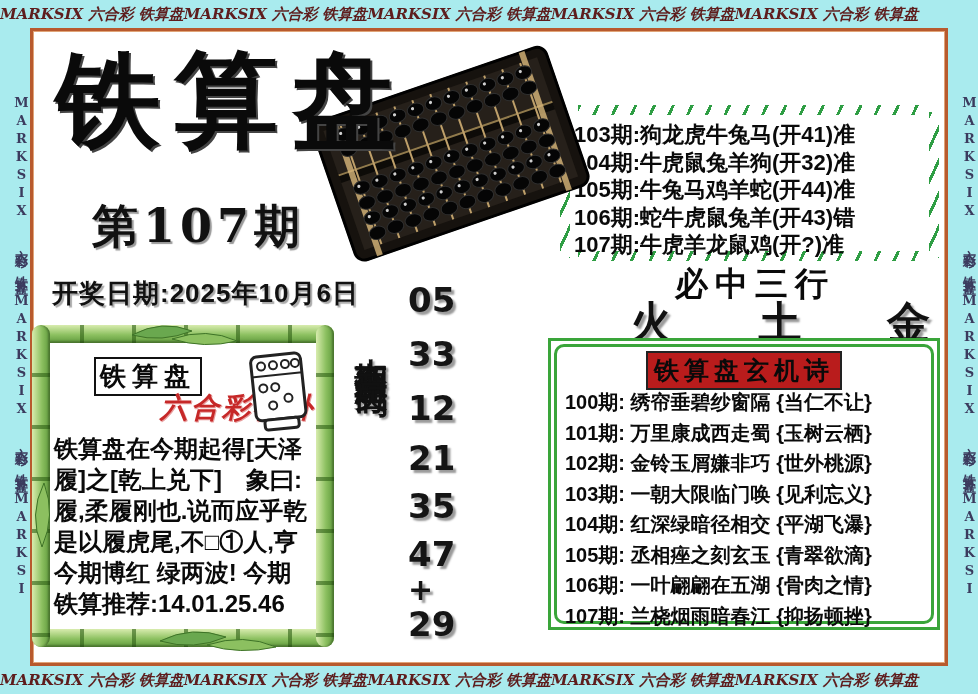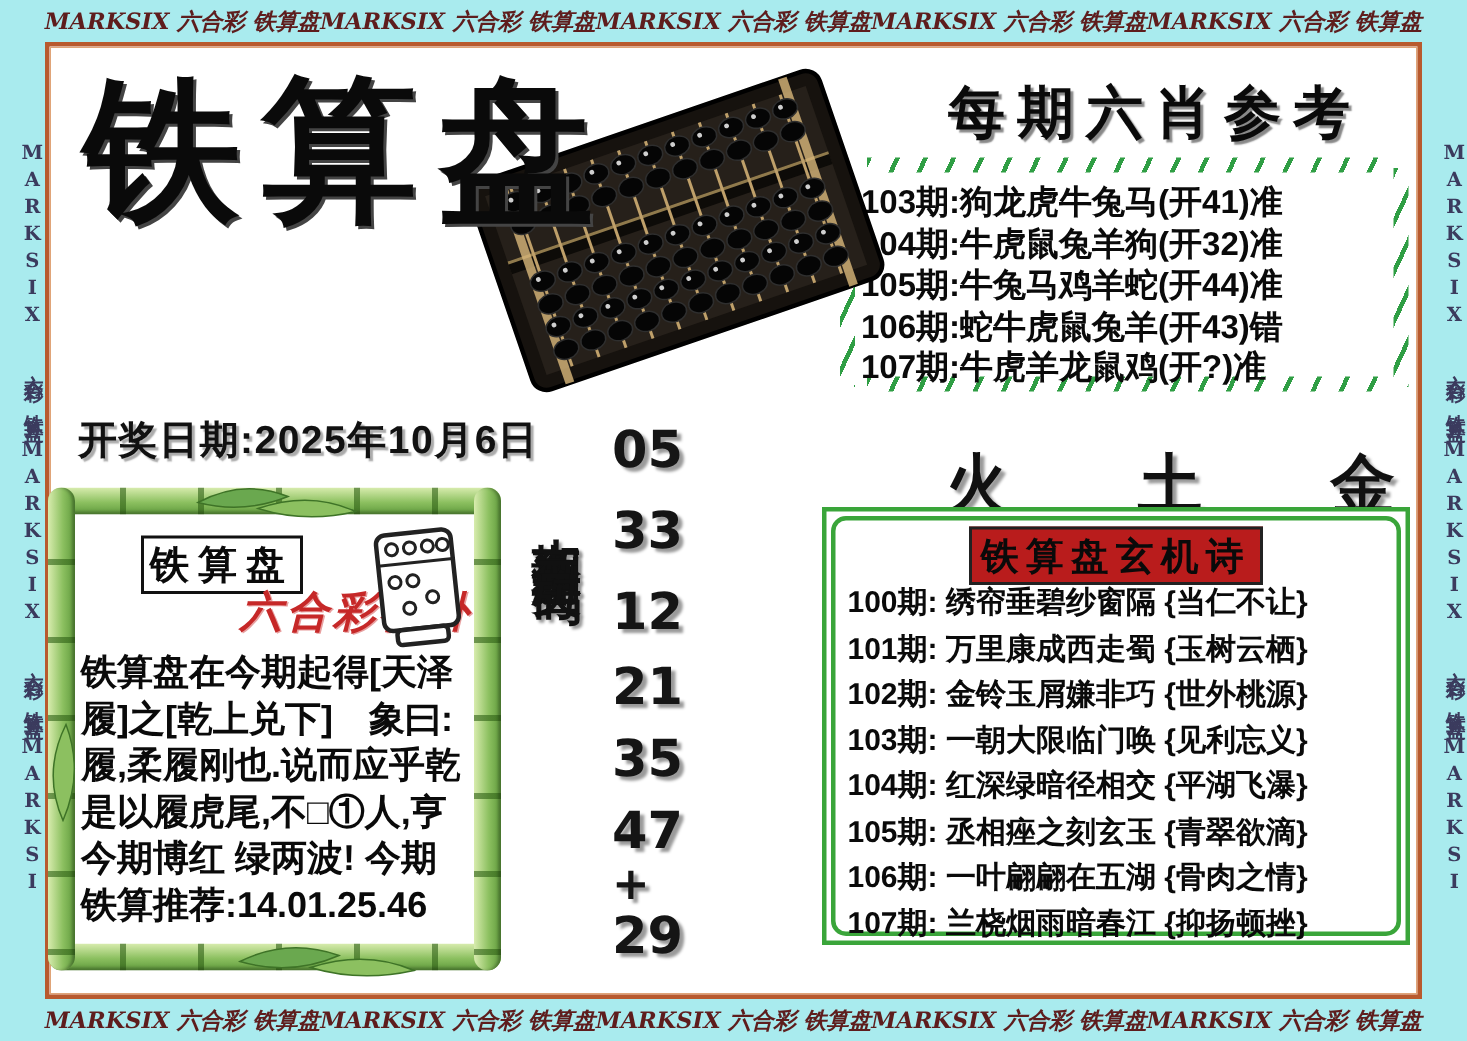--- a/index.html
+++ b/index.html
@@ -4,21 +4,21 @@
 <style>
   html,body{margin:0;padding:0;}
   #poster{
     position:relative; width:978px; height:694px; overflow:hidden;
     background:#a9ebee;
     font-family:"Liberation Sans", sans-serif;
   }
   
   .hbar{
     position:absolute; left:0; width:978px; height:28px;
-    display:flex; align-items:center; justify-content:center;
+    display:flex; align-items:center; justify-content:flex-start;
     color:#5e1d1d; font-family:"DejaVu Serif", serif;
     font-style:italic; font-weight:bold; font-size:15px; white-space:nowrap;
   }
   .hbar.top{top:0;} .hbar.bottom{top:666px;}
   .vbar{
     position:absolute; top:28px; width:30px; height:638px;
     writing-mode:vertical-rl; text-orientation:upright;
     color:#3b3b5e; font-weight:bold; font-size:13px; letter-spacing:3px;
     overflow:hidden; text-align:center;
     font-family:"DejaVu Serif", serif;
@@ -165,20 +165,21 @@
     <span>MARKSIX 六合彩 铁算盘</span>
     <span>MARKSIX 六合彩 铁算盘</span>
     <span>MARKSIX 六合彩 铁算盘</span>
   </div>
   <div class="vbar left">MARKSIX 六合彩 铁算盘 MARKSIX 六合彩 铁算盘 MARKSI</div>
   <div class="vbar right">MARKSIX 六合彩 铁算盘 MARKSIX 六合彩 铁算盘 MARKSI</div>
 
   <div class="page"></div>
 
   <div class="main-title">铁算盘</div>
+  <div class="issue">第107期</div>
   <div class="draw-date">开奖日期:2025年10月6日</div>
 
   <div class="abacus-wrap">
     <svg width="250" height="150" viewBox="0 0 250 150">
       <rect x="2" y="2" width="246" height="146" rx="10" fill="#16120e" stroke="#000" stroke-width="3"></rect>
       <rect x="12" y="12" width="226" height="126" fill="#26201a"></rect>
       <rect x="12" y="58" width="226" height="9" fill="#0d0b08"></rect>
       <rect x="12" y="58" width="226" height="2" fill="#c9a96a" opacity=".7"></rect>
       <rect x="22" y="2" width="6" height="146" fill="#d9b87a" opacity=".8"></rect>
       <rect x="222" y="2" width="6" height="146" fill="#d9b87a" opacity=".8"></rect>
@@ -213,33 +214,33 @@
   <div class="vlabel">本期预测开奖号码</div>
   <div class="num" style="top:280px;">05</div>
   <div class="num" style="top:334px;">33</div>
   <div class="num" style="top:388px;">12</div>
   <div class="num" style="top:438px;">21</div>
   <div class="num" style="top:486px;">35</div>
   <div class="num" style="top:534px;">47</div>
   <div class="num" style="top:572px; font-size:30px;">+</div>
   <div class="num" style="top:604px;">29</div>
 
-  <div class="sx-title">每期六肖参考</div>
   <div class="dash-h" style="left:578px; top:105px; width:348px;"></div>
   <div class="dash-h" style="left:578px; top:251px; width:348px;"></div>
   <div class="dash-v" style="left:560px; top:112px; height:146px;"></div>
   <div class="dash-v" style="left:929px; top:112px; height:146px;"></div>
   <div class="sx-rows">
     <div>103期:狗龙虎牛兔马(开41)准</div>
     <div>104期:牛虎鼠兔羊狗(开32)准</div>
     <div>105期:牛兔马鸡羊蛇(开44)准</div>
     <div>106期:蛇牛虎鼠兔羊(开43)错</div>
     <div>107期:牛虎羊龙鼠鸡(开?)准</div>
   </div>
 
+  <div class="bz-title">必中三行</div>
   <div class="elements">
     <span>火</span>
     <span>土</span>
     <span>金</span>
   </div>
 
   <div class="stamp">
     <div class="stamp-title">铁算盘玄机诗</div>
     <div class="poem-rows">
       <div>100期: 绣帘垂碧纱窗隔 {当仁不让}</div>

